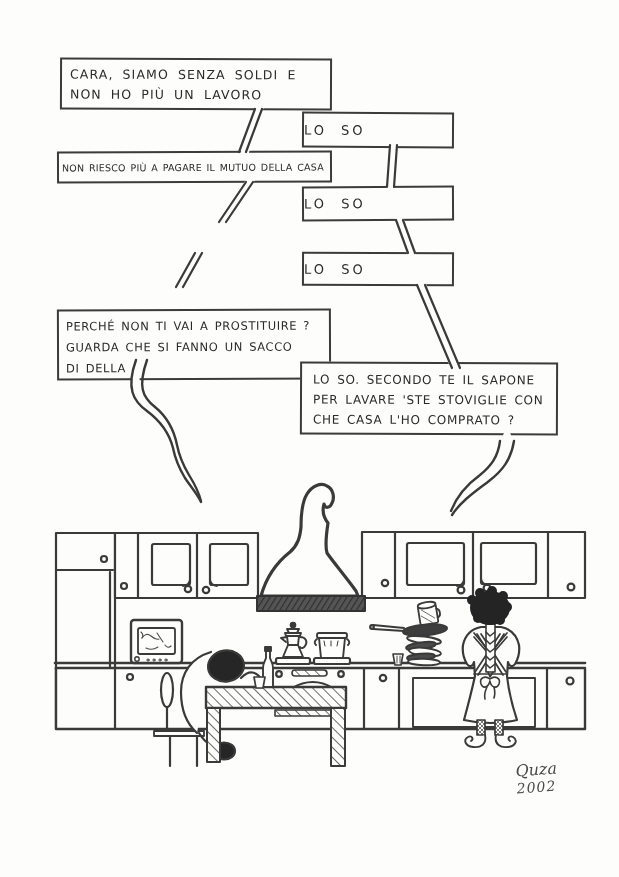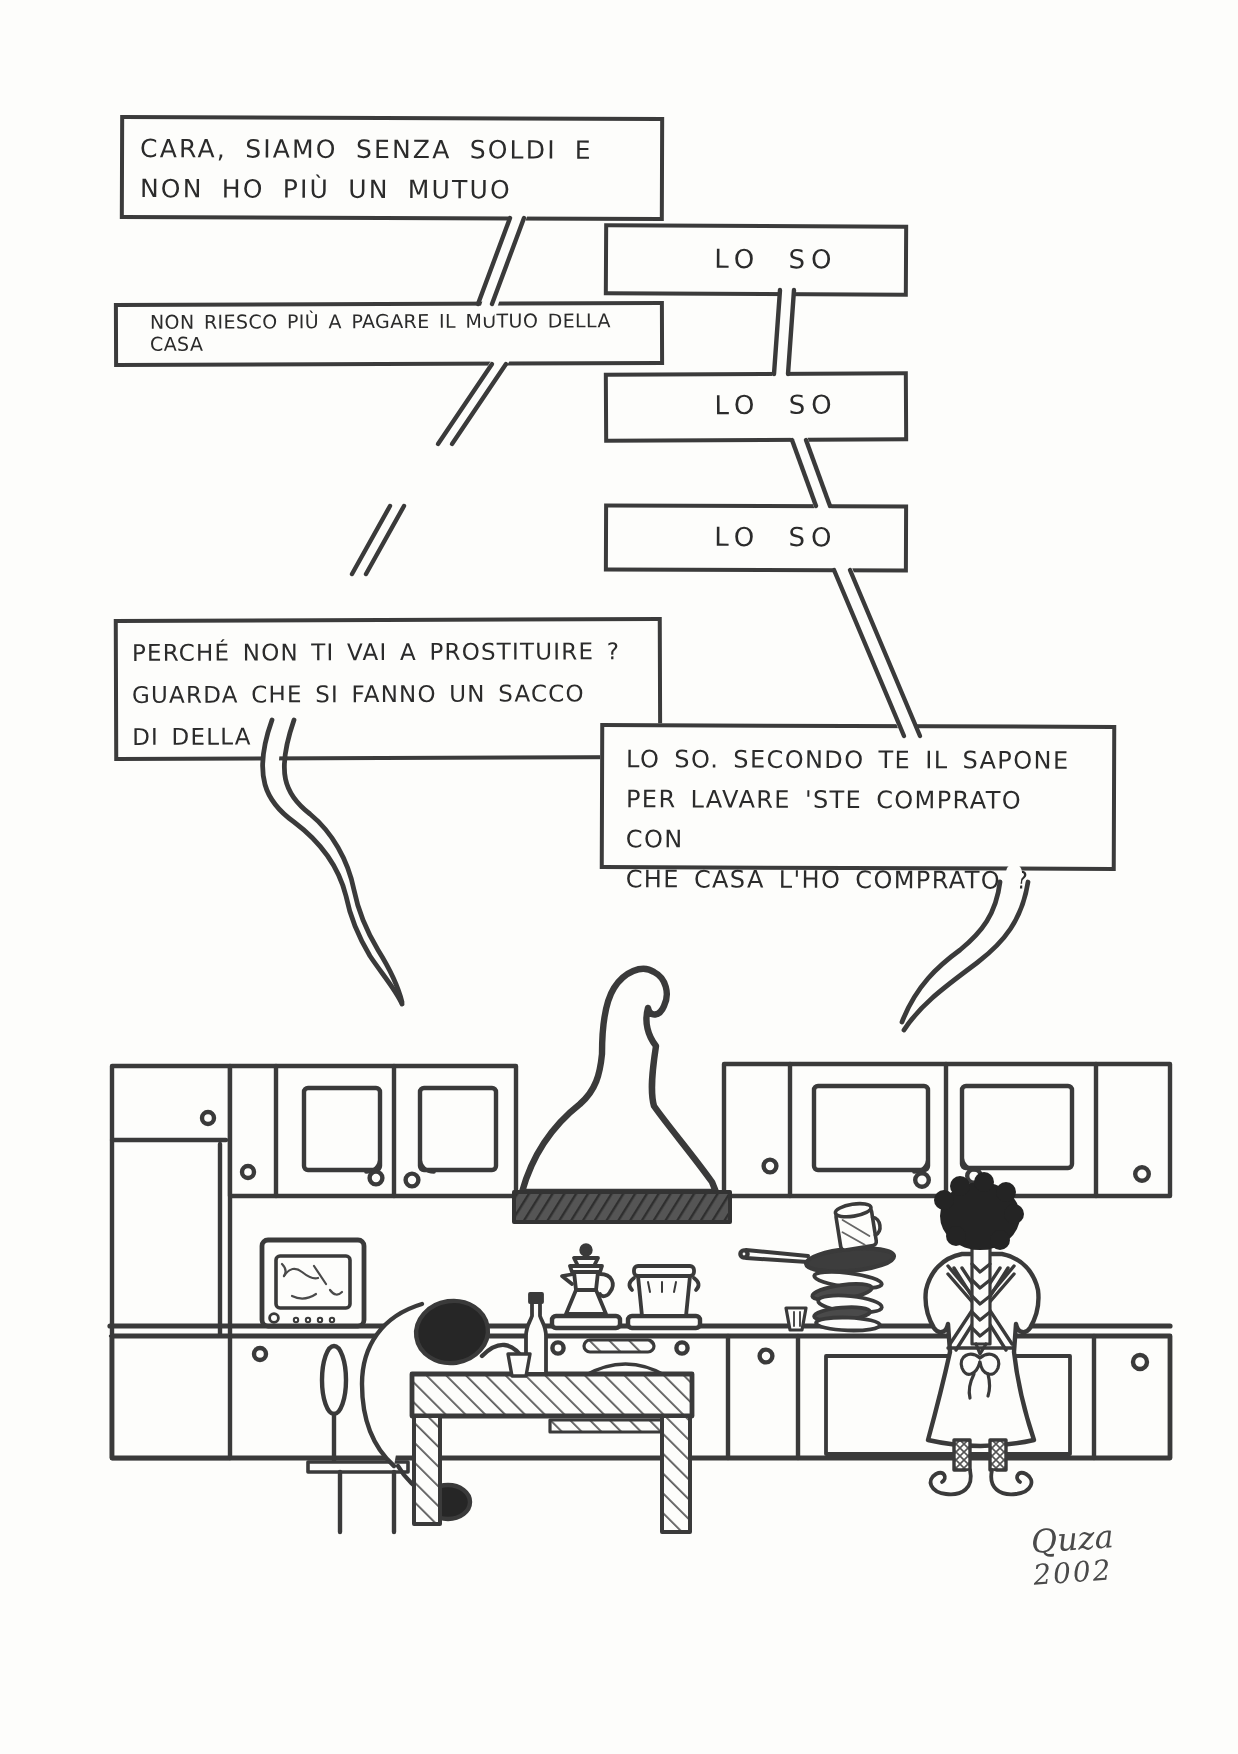--- a/index.html
+++ b/index.html
@@ -8,35 +8,35 @@
   svg{position:absolute;left:0;top:0;}
   #kitchen-svg{z-index:1;}
   #link-svg{z-index:3;pointer-events:none;}
   .bubble{position:absolute;background:#fdfdfb;border:2px solid #3b3b3b;z-index:2;
           color:#2b2b2b;box-sizing:border-box;}
   .pad{padding:5px 8px;}
   .b1{left:60px;top:58px;width:272px;height:52px;transform:rotate(.2deg);
       font-size:12.5px;letter-spacing:1.1px;word-spacing:4px;line-height:20px;}
   .b2{left:302px;top:112px;width:152px;height:36px;transform:rotate(.3deg);}
   .b3{left:57px;top:151px;width:275px;height:32px;transform:rotate(-.2deg);
-      display:flex;align-items:center;padding:0 16px;
+      display:flex;align-items:center;padding:0 3px;
       font-size:9.5px;letter-spacing:.2px;word-spacing:1.5px;}
   .b4{left:302px;top:186px;width:152px;height:35px;transform:rotate(-.3deg);}
   .b5{left:60px;top:221px;width:268px;height:34px;transform:rotate(.2deg);
       display:flex;align-items:center;padding:0 9px;
       font-size:12.5px;letter-spacing:1.2px;word-spacing:5px;}
   .b6{left:302px;top:252px;width:152px;height:34px;transform:rotate(.2deg);}
   .b7{left:57px;top:286px;width:274px;height:71px;transform:rotate(-.2deg);
       font-size:11.5px;letter-spacing:.6px;word-spacing:2px;line-height:21px;margin-top:23px;}
   .b7 .pad{padding:5px 7px;}
   .b8{left:300px;top:362px;width:258px;height:73px;transform:rotate(.2deg);
       font-size:12px;letter-spacing:.7px;word-spacing:2.5px;line-height:20px;}
   .b8 .pad{padding:6px 11px;}
-  .loso{display:flex;align-items:center;justify-content:center;
-        font-size:13px;letter-spacing:3px;word-spacing:7px;padding-left:20px;}
+  .loso{display:flex;align-items:center;justify-content:flex-start;
+        font-size:13px;letter-spacing:3px;word-spacing:7px;}
   .sig{position:absolute;left:516px;top:760px;z-index:2;color:#4a4a4a;
        font-family:"DejaVu Serif",serif;font-style:italic;transform:rotate(-4deg);}
   .sig .name{font-size:16px;}
   .sig .year{font-size:14px;letter-spacing:1px;}
 </style>
 </head>
 <body>
 
 <div class="page">
 
@@ -262,21 +262,21 @@
           <path d="M485,735 C487,744 481,748 473,747 C465,746 463,740 468,737 C472,735 474,739 471,741" fill="#fdfdfb"></path>
           <path d="M496,735 C494,744 500,748 508,747 C516,746 518,740 513,737 C509,735 507,739 510,741" fill="#fdfdfb"></path>
         </g>
       </g>
     </g>
   </svg>
 
   <div class="bubble b1">
     <div class="pad">
       <div>CARA, SIAMO SENZA SOLDI E</div>
-      <div>NON HO PIÙ UN MUTUO</div>
+      <div>NON HO PIÙ UN LAVORO</div>
     </div>
   </div>
 
   <div class="bubble b2 loso">
     <div>LO SO</div>
   </div>
 
   <div class="bubble b3">
     <div>NON RIESCO PIÙ A PAGARE IL MUTUO DELLA CASA</div>
   </div>
@@ -294,21 +294,21 @@
     <div class="pad">
       <div>PERCHÉ NON TI VAI A PROSTITUIRE ?</div>
       <div>GUARDA CHE SI FANNO UN SACCO</div>
       <div>DI DELLA</div>
     </div>
   </div>
 
   <div class="bubble b8">
     <div class="pad">
       <div>LO SO. SECONDO TE IL SAPONE</div>
-      <div>PER LAVARE 'STE COMPRATO CON</div>
+      <div>PER LAVARE 'STE STOVIGLIE CON</div>
       <div>CHE CASA L'HO COMPRATO ?</div>
     </div>
   </div>
 
   <div class="sig">
     <div class="name">Quza</div>
     <div class="year">2002</div>
   </div>
 
   <svg id="link-svg" width="619" height="877" viewBox="0 0 619 877">

